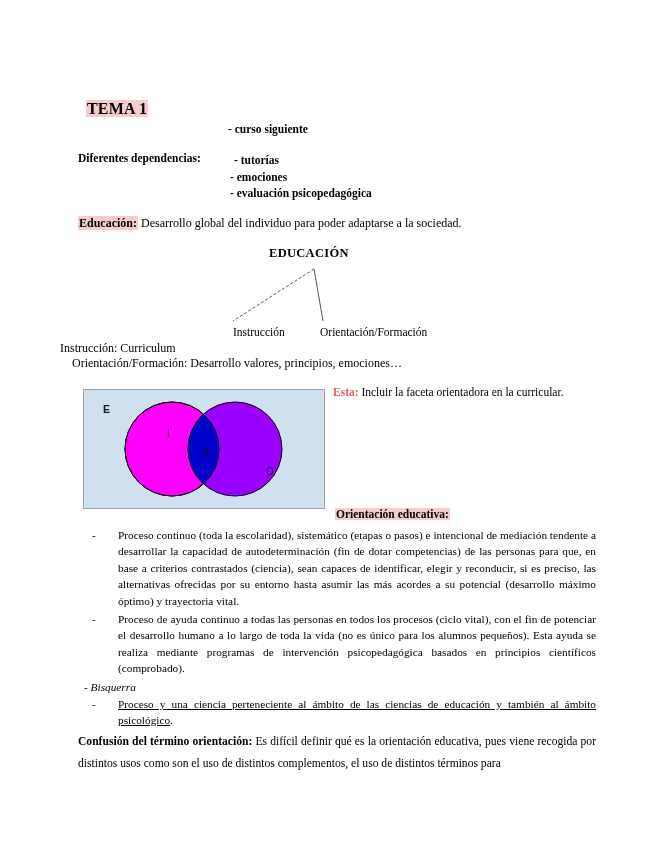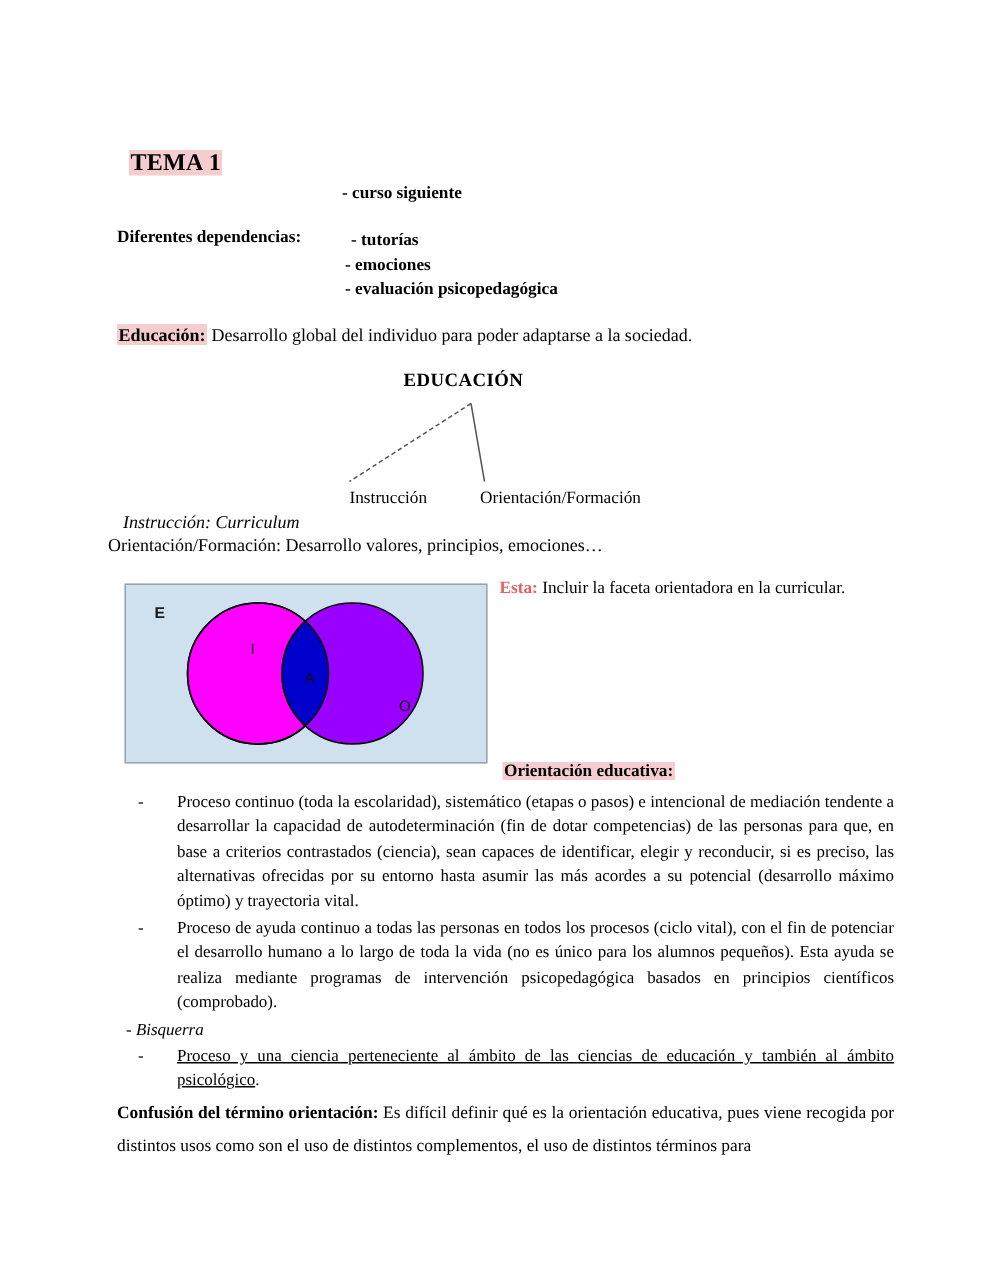--- a/index.html
+++ b/index.html
@@ -93,24 +93,23 @@
     left: 233px;
     top: 326px;
     font-size: 11.5px;
   }
   #orientacion-node {
     left: 320px;
     top: 326px;
     font-size: 11.5px;
   }
   #instruccion-def {
-    left: 82px;
+    left: 60px;
     top: 341px;
     font-size: 12px;
-    font-style: italic;
   }
   #orientacion-def {
     left: 72px;
     top: 356px;
     font-size: 12px;
   }
 
   
   #venn-box {
     left: 83px;

